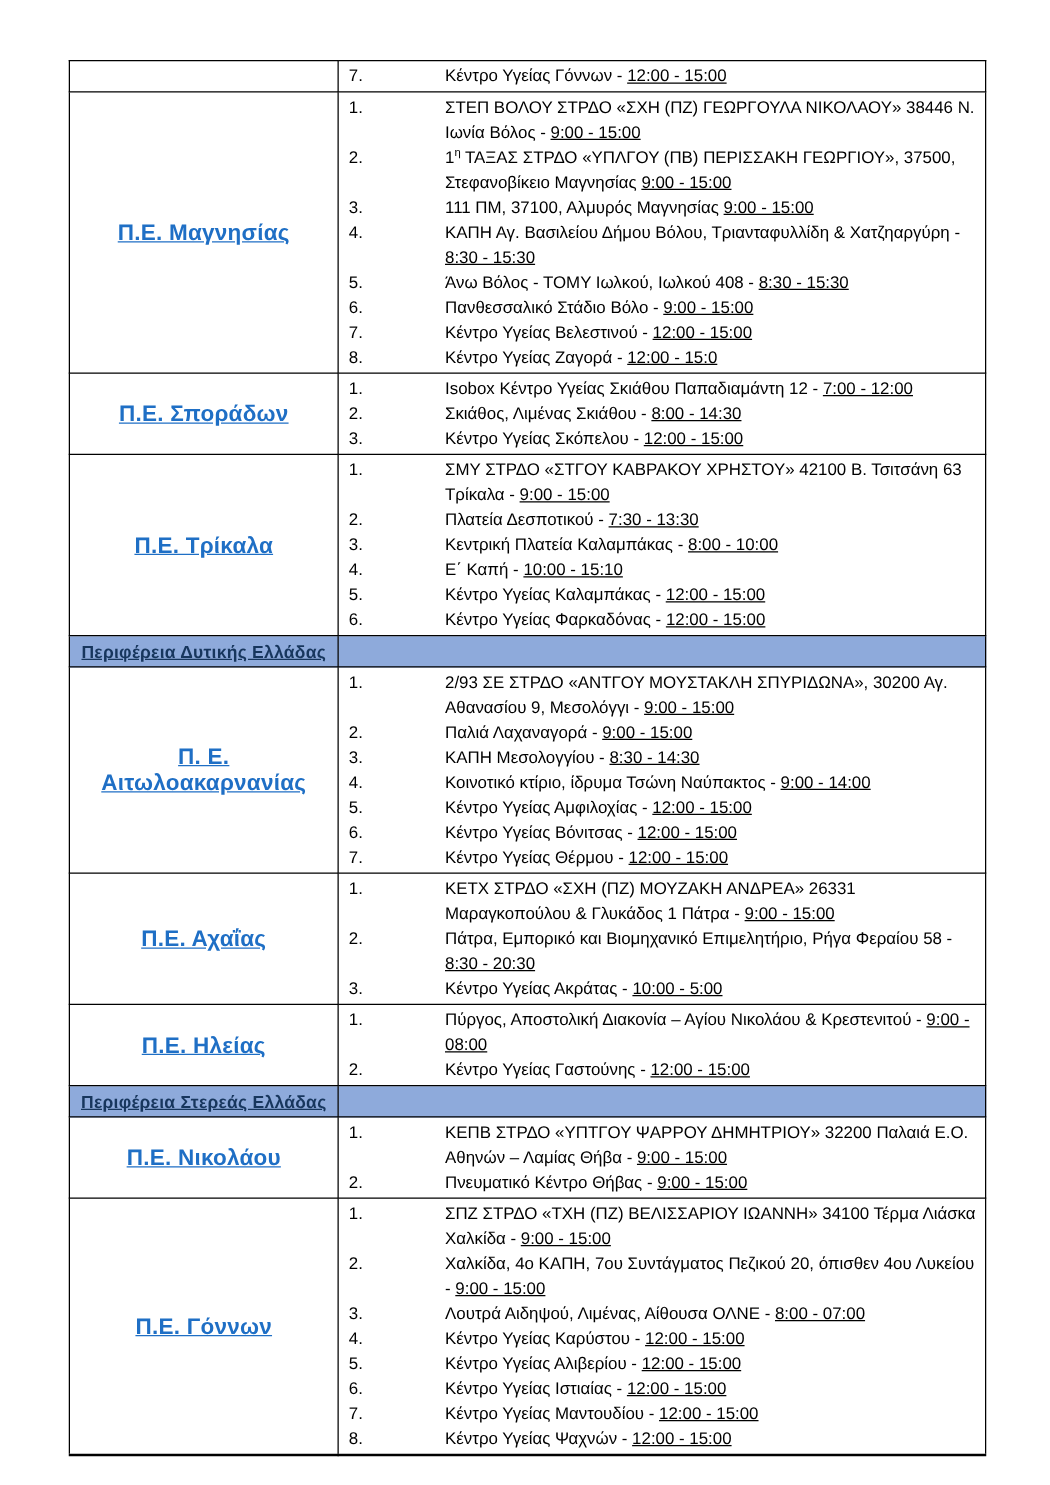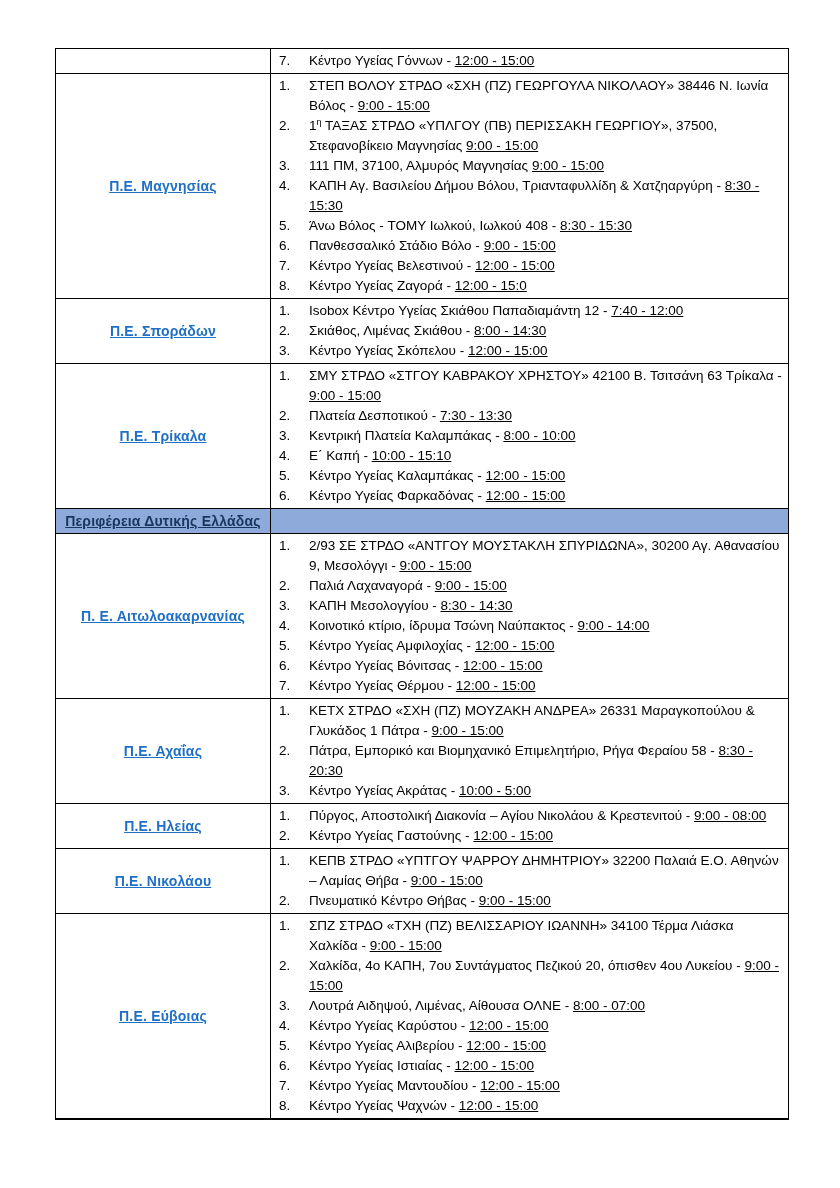--- a/index.html
+++ b/index.html
@@ -33,21 +33,21 @@
   col.region-col  { width: 215px; }
   col.items-col   { width: 518px; }
 
   .region-cell {
     text-align: center;
     padding: 2px 4px;
   }
   .region-label {
     color: var(--region-link-color, #1f6fc5);
     font-weight: bold;
-    font-size: 14px;
+    font-size: 18px;
     text-decoration: underline;
     cursor: pointer;
     letter-spacing: 0.2px;
   }
   .items-cell {
     padding: 2px 6px 2px 8px;
   }
   .item {
     display: flex;
     align-items: flex-start;
@@ -55,20 +55,21 @@
     line-height: 20px;
     color: #000000;
   }
   .item .num {
     flex: 0 0 30px;
     width: 30px;
   }
   .item .body {
     flex: 1 1 auto;
     word-wrap: break-word;
+    margin-left: 47px;
   }
   .item .time {
     text-decoration: underline;
   }
   .item sup {
     font-size: 9px;
     line-height: 0;
   }
   tr.section-row td {
     background: var(--section-bg, #8eaadb);
@@ -138,21 +139,21 @@
               <span class="num">8.</span>
               <span class="body">Κέντρο Υγείας Ζαγορά - <span class="time">12:00 - 15:0</span></span>
             </div>
           </td>
         </tr>
         <tr>
           <td class="region-cell"><span class="region-label">Π.Ε. Σποράδων</span></td>
           <td class="items-cell">
             <div class="item">
               <span class="num">1.</span>
-              <span class="body">Isobox Κέντρο Υγείας Σκιάθου Παπαδιαμάντη 12 - <span class="time">7:40 - 12:00</span></span>
+              <span class="body">Isobox Κέντρο Υγείας Σκιάθου Παπαδιαμάντη 12 - <span class="time">7:00 - 12:00</span></span>
             </div>
             <div class="item">
               <span class="num">2.</span>
               <span class="body">Σκιάθος, Λιμένας Σκιάθου - <span class="time">8:00 - 14:30</span></span>
             </div>
             <div class="item">
               <span class="num">3.</span>
               <span class="body">Κέντρο Υγείας Σκόπελου - <span class="time">12:00 - 15:00</span></span>
             </div>
           </td>
@@ -246,35 +247,39 @@
             <div class="item">
               <span class="num">1.</span>
               <span class="body">Πύργος, Αποστολική Διακονία – Αγίου Νικολάου &amp; Κρεστενιτού - <span class="time">9:00 - 08:00</span></span>
             </div>
             <div class="item">
               <span class="num">2.</span>
               <span class="body">Κέντρο Υγείας Γαστούνης - <span class="time">12:00 - 15:00</span></span>
             </div>
           </td>
         </tr>
+        <tr class="section-row">
+          <td class="section-label-cell">Περιφέρεια Στερεάς Ελλάδας</td>
+          <td></td>
+        </tr>
         <tr>
           <td class="region-cell"><span class="region-label">Π.Ε. Νικολάου</span></td>
           <td class="items-cell">
             <div class="item">
               <span class="num">1.</span>
               <span class="body">ΚΕΠΒ ΣΤΡΔΟ «ΥΠΤΓΟΥ ΨΑΡΡΟΥ ΔΗΜΗΤΡΙΟΥ» 32200 Παλαιά Ε.Ο. Αθηνών – Λαμίας Θήβα - <span class="time">9:00 - 15:00</span></span>
             </div>
             <div class="item">
               <span class="num">2.</span>
               <span class="body">Πνευματικό Κέντρο Θήβας - <span class="time">9:00 - 15:00</span></span>
             </div>
           </td>
         </tr>
         <tr>
-          <td class="region-cell"><span class="region-label">Π.Ε. Εύβοιας</span></td>
+          <td class="region-cell"><span class="region-label">Π.Ε. Γόννων</span></td>
           <td class="items-cell">
             <div class="item">
               <span class="num">1.</span>
               <span class="body">ΣΠΖ ΣΤΡΔΟ «ΤΧΗ (ΠΖ) ΒΕΛΙΣΣΑΡΙΟΥ ΙΩΑΝΝΗ» 34100 Τέρμα Λιάσκα Χαλκίδα - <span class="time">9:00 - 15:00</span></span>
             </div>
             <div class="item">
               <span class="num">2.</span>
               <span class="body">Χαλκίδα, 4ο ΚΑΠΗ, 7ου Συντάγματος Πεζικού 20, όπισθεν 4ου Λυκείου - <span class="time">9:00 - 15:00</span></span>
             </div>
             <div class="item">

